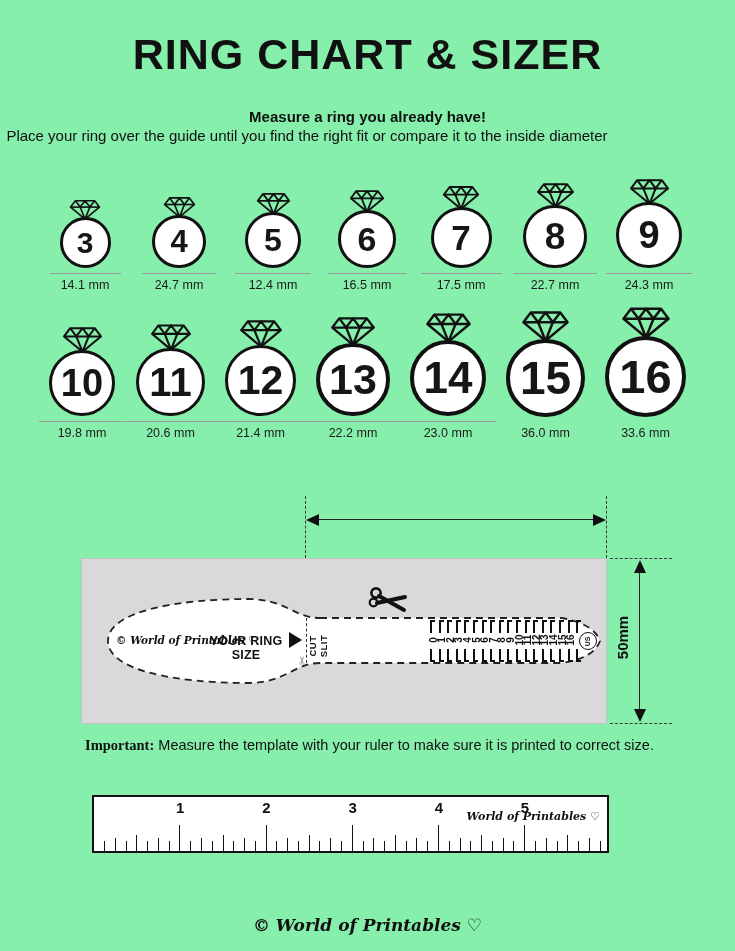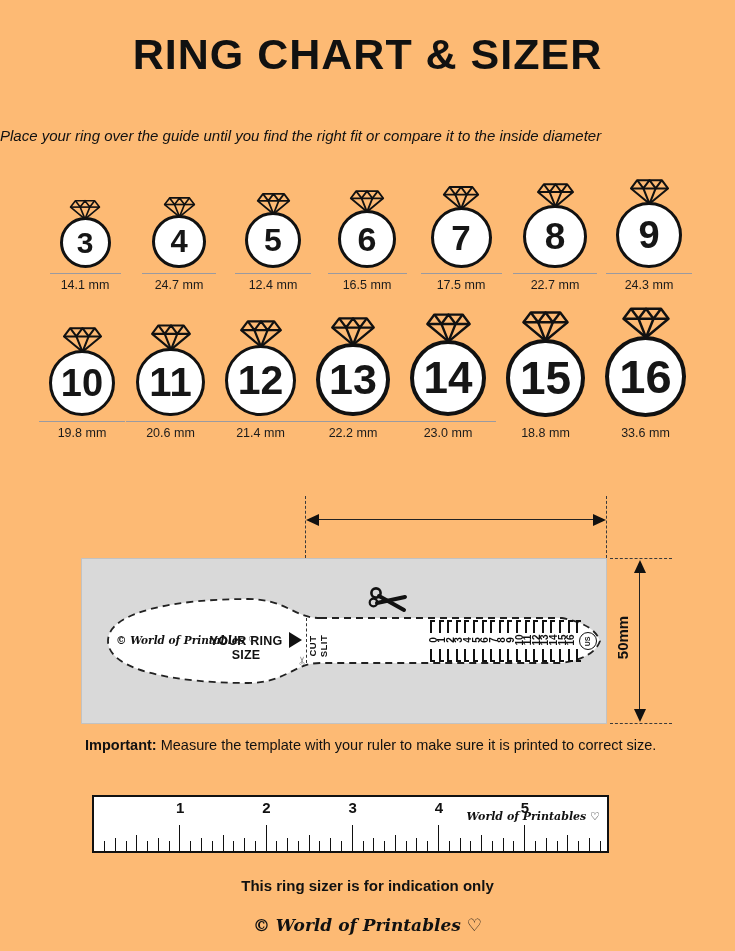--- a/index.html
+++ b/index.html
@@ -1,28 +1,28 @@
 <!DOCTYPE html>
 <html><head>
 <meta charset="utf-8">
 <style>
   * { margin:0; padding:0; box-sizing:border-box; }
   html,body { background:#ffffff; }
   .page {
     position:relative; width:735px; height:951px; margin:0 auto;
-    background:#fdba74; overflow:hidden;
+    background:#86efac; overflow:hidden;
     font-family:"Liberation Sans","DejaVu Sans",sans-serif; color:#111;
   }
   
   .title { position:absolute; top:30px; left:0; width:735px; text-align:center;
     font-size:43px; font-weight:bold; letter-spacing:1px; }
   .subtitle { position:absolute; top:108px; left:0; width:735px; text-align:center;
     font-size:15px; font-weight:bold; }
-  .instruction { position:absolute; top:127px; left:0; width:614px; 
-    font-size:15px;font-style:italic; }
+  .instruction { position:absolute; top:127px; left:0; width:614px; text-align:center;
+    font-size:15px; }
   
   .ring-row { position:absolute; left:38px; width:658px; display:flex; }
   .ring-row.r0 { top:178px; height:114px; }
   .ring-row.r1 { top:312px; height:128px; }
   .ring-cell { flex:1; display:flex; flex-direction:column; align-items:center;
     justify-content:flex-end; }
   .ring-fig { display:flex; flex-direction:column; align-items:center; }
   .ring-fig svg { display:block; margin-bottom:-3px; }
   .ring-circle { border-radius:50%; display:flex; align-items:center; justify-content:center;
     background:#fff; }
@@ -65,21 +65,21 @@
   .tickT { border-left:2px solid #111; border-top:2px solid #111; top:61px; }
   .tickB { border-left:2px solid #111; border-bottom:2px solid #111; top:90px; }
   .band-num { position:absolute; top:76px; width:16px; text-align:center; font-size:10px;
     font-weight:bold; transform:rotate(-90deg); line-height:1; }
   .us-badge { position:absolute; left:497px; top:73px; width:18px; height:18px;
     border:1.6px solid #111; border-radius:50%; display:flex; align-items:center;
     justify-content:center; background:#fff; }
   .us-badge span { font-size:7px; font-weight:bold; transform:rotate(-90deg); }
   
   .important { position:absolute; top:737px; left:85px; font-size:14.5px; }
-  .important b { font-weight:bold; }
+  .important b { font-weight:bold;font-family:Liberation Serif, serif; }
   
   .ruler { position:absolute; top:795px; left:92px; width:517px; height:58px;
     border:2px solid #111; background:#fff; }
   .ruler .tick { position:absolute; bottom:0; width:0; border-left:1.6px solid #111; }
   .ruler .rnum { position:absolute; top:2px; width:20px; margin-left:-10px; text-align:center;
     font-size:15px; font-weight:600; }
   .ruler-brand { position:absolute; top:13px; right:7px; font-size:11px; font-weight:bold;
     white-space:nowrap; }
   
   .footer-bold { position:absolute; top:877px; left:0; width:735px; text-align:center;
@@ -88,20 +88,21 @@
     font-size:15px; }
   .footer-brand { position:absolute; top:915px; left:0; width:735px; text-align:center;
     font-size:17px; font-weight:bold; }
 </style>
 </head>
 <body>
 
 <div class="page">
 
   <div class="title">RING CHART &amp; SIZER</div>
+  <div class="subtitle">Measure a ring you already have!</div>
   <div class="instruction">Place your ring over the guide until you find the right fit or compare it to the inside diameter</div>
 
   <div class="ring-row r0">
       <div class="ring-cell">
         <div class="ring-fig">
           <svg width="32" height="21" viewBox="0 0 40 26">
             <g fill="none" stroke="#111" stroke-width="2" stroke-linejoin="round">
               <path d="M8,2 L32,2 L38,10 L20,25 L2,10 Z"></path>
               <path d="M2,10 L38,10"></path>
               <path d="M8,2 L14,10 L20,2 L26,10 L32,2"></path>
@@ -312,21 +313,21 @@
               <path d="M2,10 L38,10"></path>
               <path d="M8,2 L14,10 L20,2 L26,10 L32,2"></path>
               <path d="M14,10 L20,25 M26,10 L20,25"></path>
             </g>
           </svg>
           <div class="ring-circle" style="width:78.5px;height:78.5px;border:4px solid #111;">
             <span class="ring-num" style="font-size:46px;">15</span>
           </div>
         </div>
         <div class="ring-underline" style="width:99px;"></div>
-        <div class="ring-mm">18.8 mm</div>
+        <div class="ring-mm">36.0 mm</div>
       </div>
       <div class="ring-cell">
         <div class="ring-fig">
           <svg width="50" height="33" viewBox="0 0 40 26">
             <g fill="none" stroke="#111" stroke-width="2" stroke-linejoin="round">
               <path d="M8,2 L32,2 L38,10 L20,25 L2,10 Z"></path>
               <path d="M2,10 L38,10"></path>
               <path d="M8,2 L14,10 L20,2 L26,10 L32,2"></path>
               <path d="M14,10 L20,25 M26,10 L20,25"></path>
             </g>
@@ -487,16 +488,15 @@
       <span class="tick" style="left: 484.075px; height: 10px;"></span>
       <span class="tick" style="left: 494.85px; height: 13px;"></span>
       <span class="tick" style="left: 505.625px; height: 10px;"></span>
       <span class="rnum" style="left: 86.2px;">1</span>
       <span class="rnum" style="left: 172.4px;">2</span>
       <span class="rnum" style="left: 258.6px;">3</span>
       <span class="rnum" style="left: 344.8px;">4</span>
       <span class="rnum" style="left: 431px;">5</span>
     </div>
 
-  <div class="footer-bold">This ring sizer is for indication only</div>
   <div class="footer-brand brand-script">© World of Printables ♡</div>
 
 </div>
 
 </body></html>

